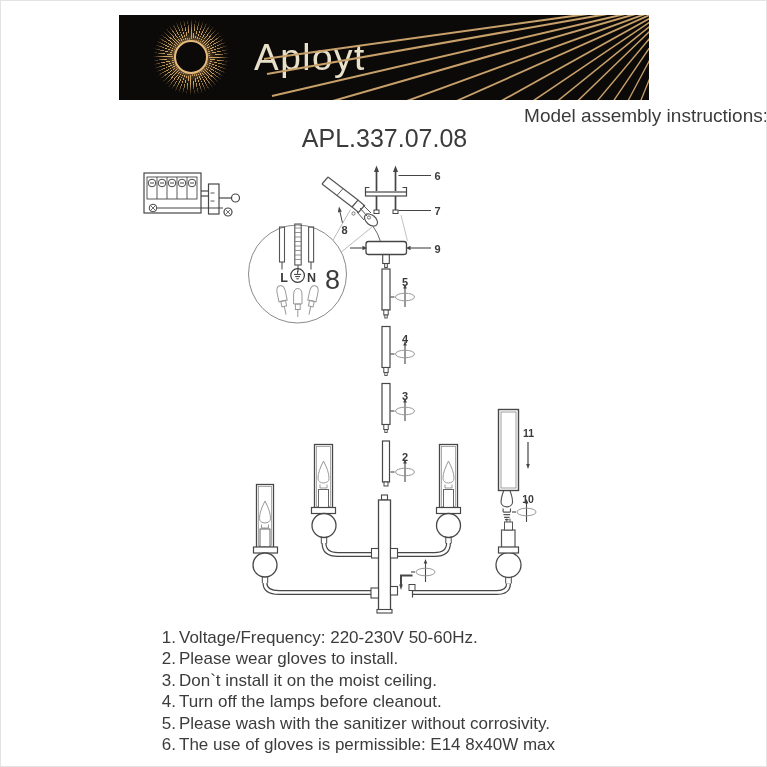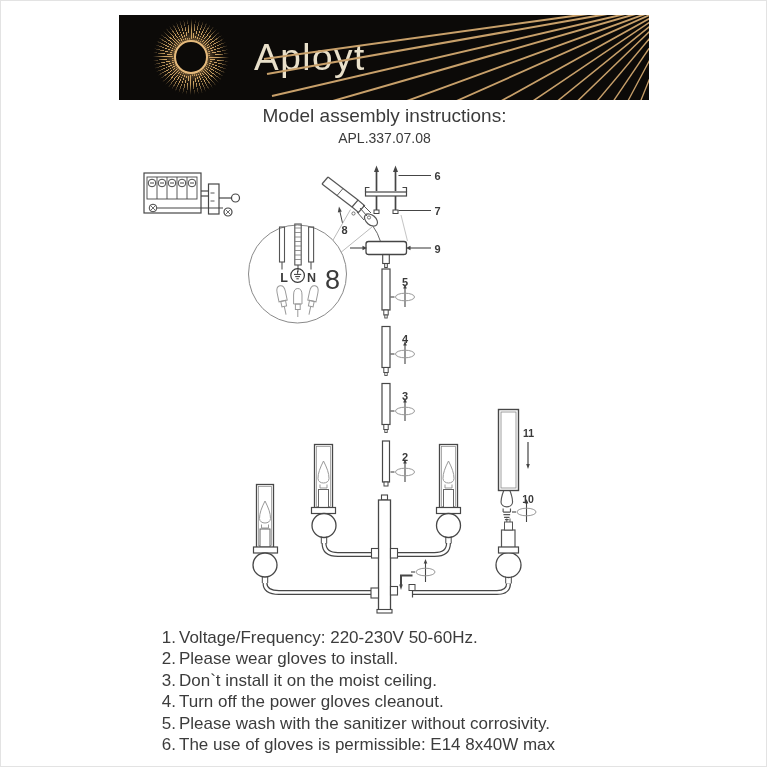--- a/index.html
+++ b/index.html
@@ -13,22 +13,22 @@
   .starburst{position:absolute;left:32px;top:2px;width:80px;height:80px;border-radius:50%;
     background:repeating-conic-gradient(rgba(210,168,104,.95) 0deg 1.6deg, rgba(210,168,104,.04) 1.6deg 6deg);
     -webkit-mask:radial-gradient(circle, transparent 0 16px,#000 19px 27px, transparent 38px);
             mask:radial-gradient(circle, transparent 0 16px,#000 19px 27px, transparent 38px);}
   .starring{position:absolute;left:55px;top:25px;width:30px;height:30px;border-radius:50%;
     border:2.5px solid #e5ba7c;background:#0c0a08;box-shadow:0 0 10px 3px rgba(225,175,105,.55);}
   .brand{position:absolute;left:135px;top:22px;font-size:37px;font-weight:400;letter-spacing:1.5px;color:#e9e0ca;}
   .corner-rays{position:absolute;left:0;top:0;width:530px;height:85px;}
   
   .title-block{position:absolute;left:0;top:104px;width:767px;text-align:center;line-height:22px;}
-  .page-title{font-size:19px;color:#3b3b3b;}
-  .model-number{font-size:14px;color:#3b3b3b;}
+  .page-title{font-size:19px;color:#3b3b3b;text-align:right;}
+  .model-number{font-size:25px;color:#3b3b3b;}
   
   .diagram{position:absolute;left:130px;top:150px;}
   .diagram path,.diagram rect,.diagram line,.diagram circle,.diagram ellipse,.diagram polyline{vector-effect:none;}
   .diagram text{font-family:"Liberation Sans",sans-serif;fill:#3a3a3a;font-weight:700;font-size:11px;text-anchor:middle;}
   .t-big8{font-size:27px !important;font-weight:400 !important;}
   .t-ln{font-size:12.5px !important;}
   .t-small{font-size:10.5px !important;}
   
   .instructions{position:absolute;left:148px;top:626px;}
   .ins-row{display:flex;line-height:21.4px;font-size:17px;color:#3c3c3c;}
@@ -351,21 +351,21 @@
     <div class="ins-row">
       <span class="ins-num">2.</span>
       <span class="ins-text">Please wear gloves to install.</span>
     </div>
     <div class="ins-row">
       <span class="ins-num">3.</span>
       <span class="ins-text">Don`t install it on the moist ceiling.</span>
     </div>
     <div class="ins-row">
       <span class="ins-num">4.</span>
-      <span class="ins-text">Turn off the power gloves cleanout.</span>
+      <span class="ins-text">Turn off the lamps before cleanout.</span>
     </div>
     <div class="ins-row">
       <span class="ins-num">5.</span>
       <span class="ins-text">Please wash with the sanitizer without corrosivity.</span>
     </div>
     <div class="ins-row">
       <span class="ins-num">6.</span>
       <span class="ins-text">The use of gloves is permissible: E14 8x40W max</span>
     </div>
   </div>

